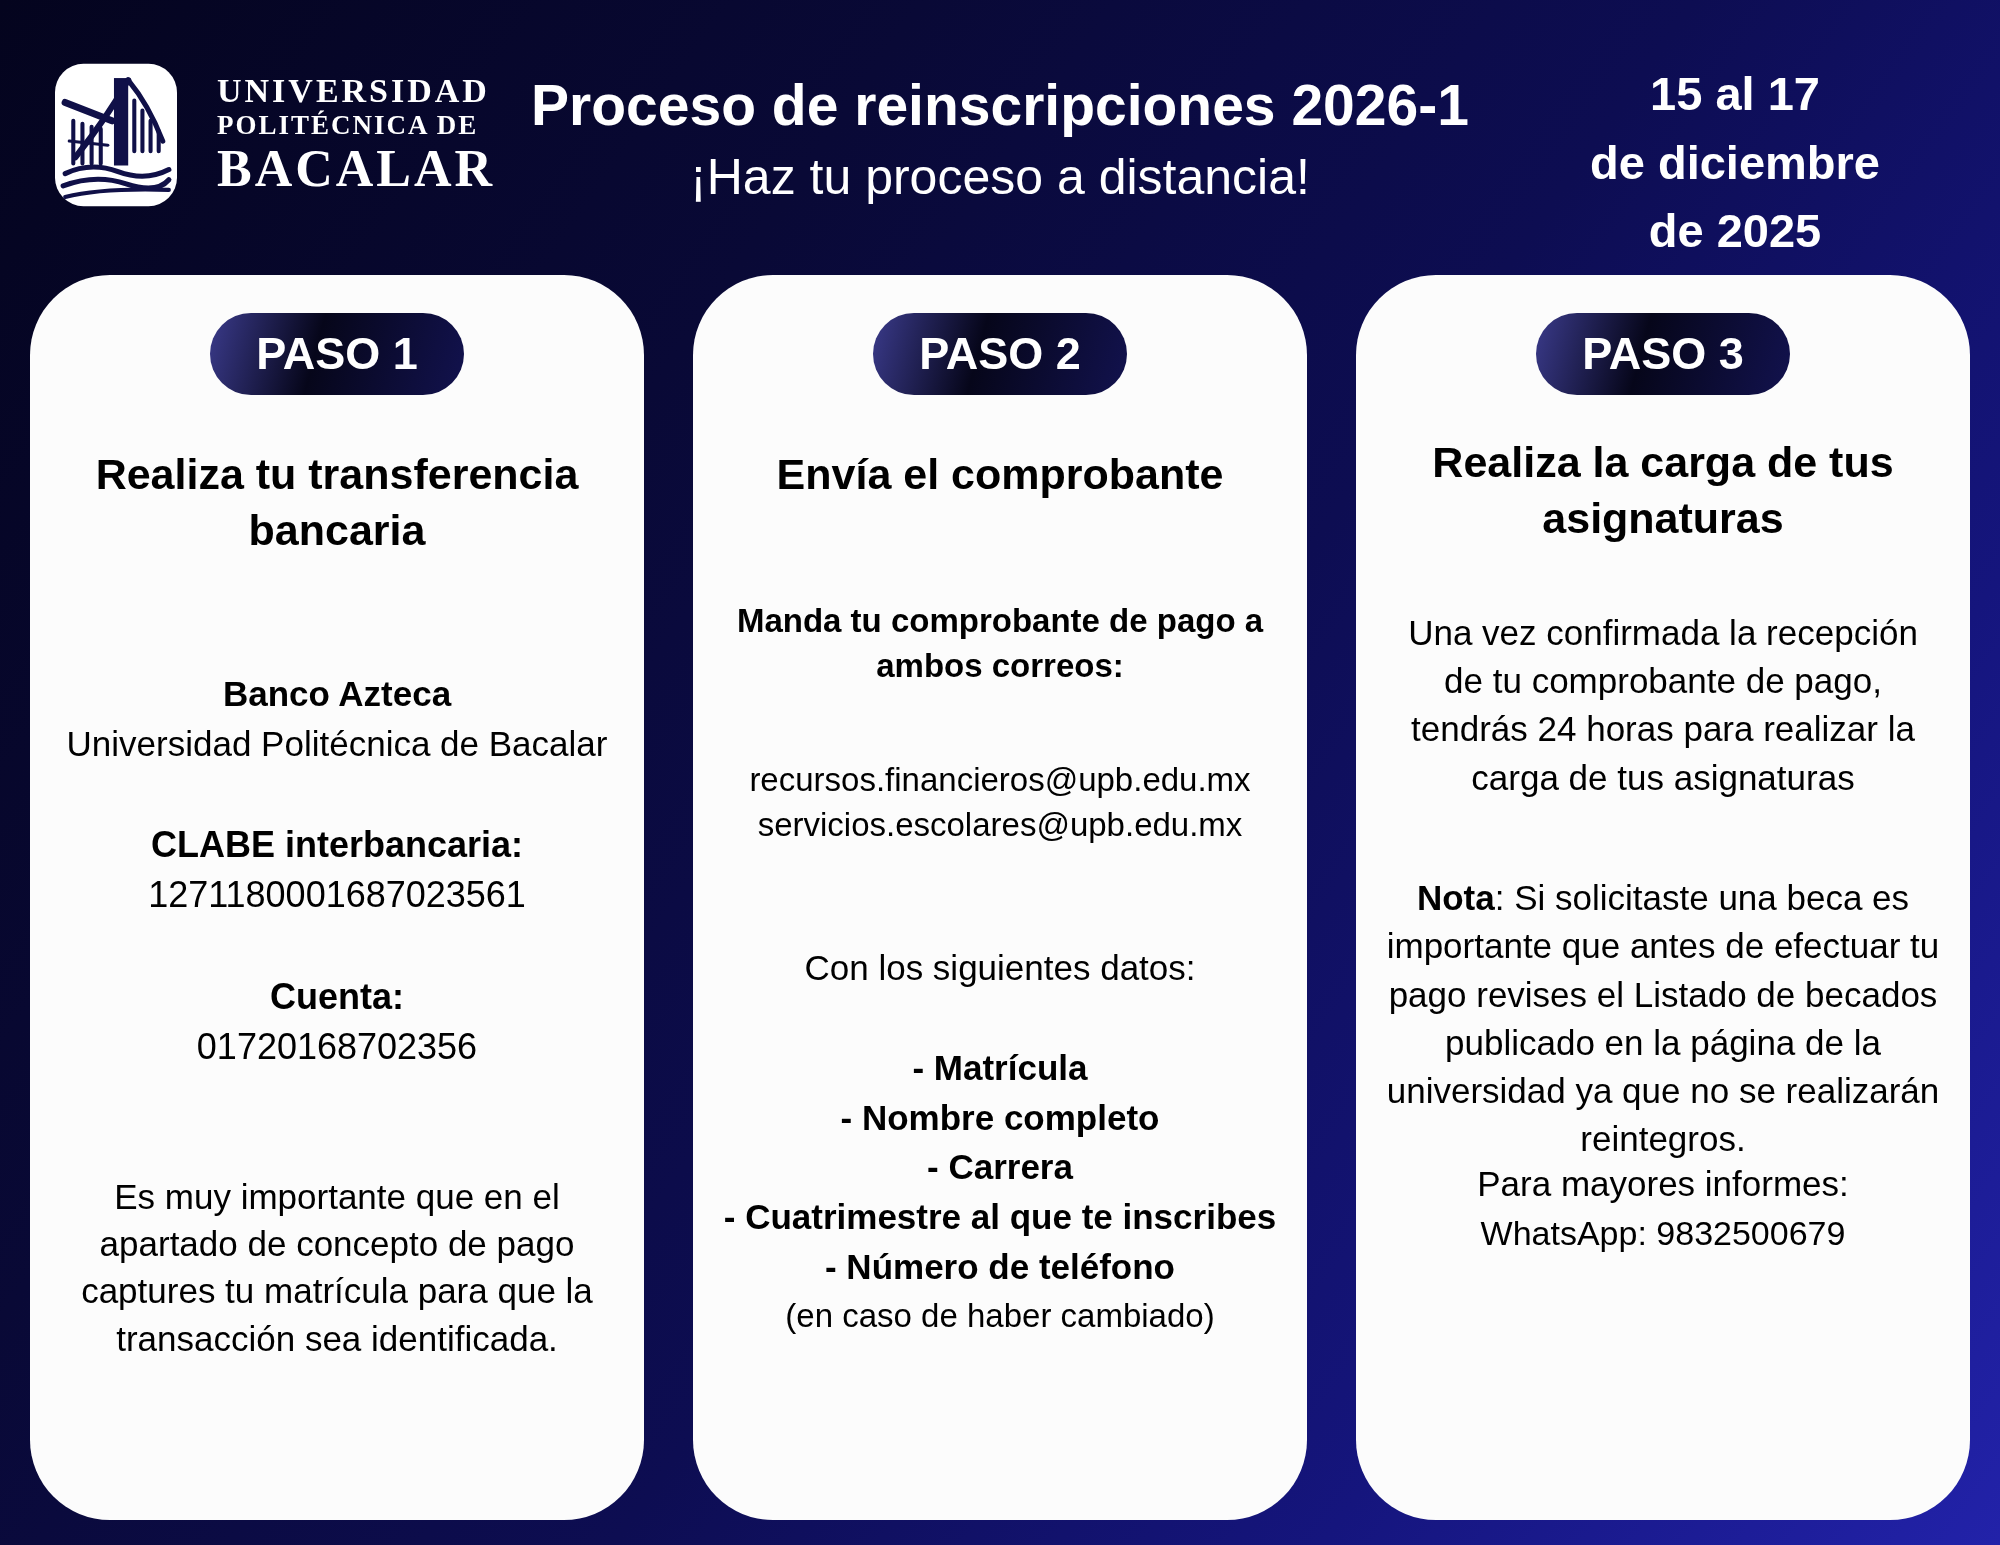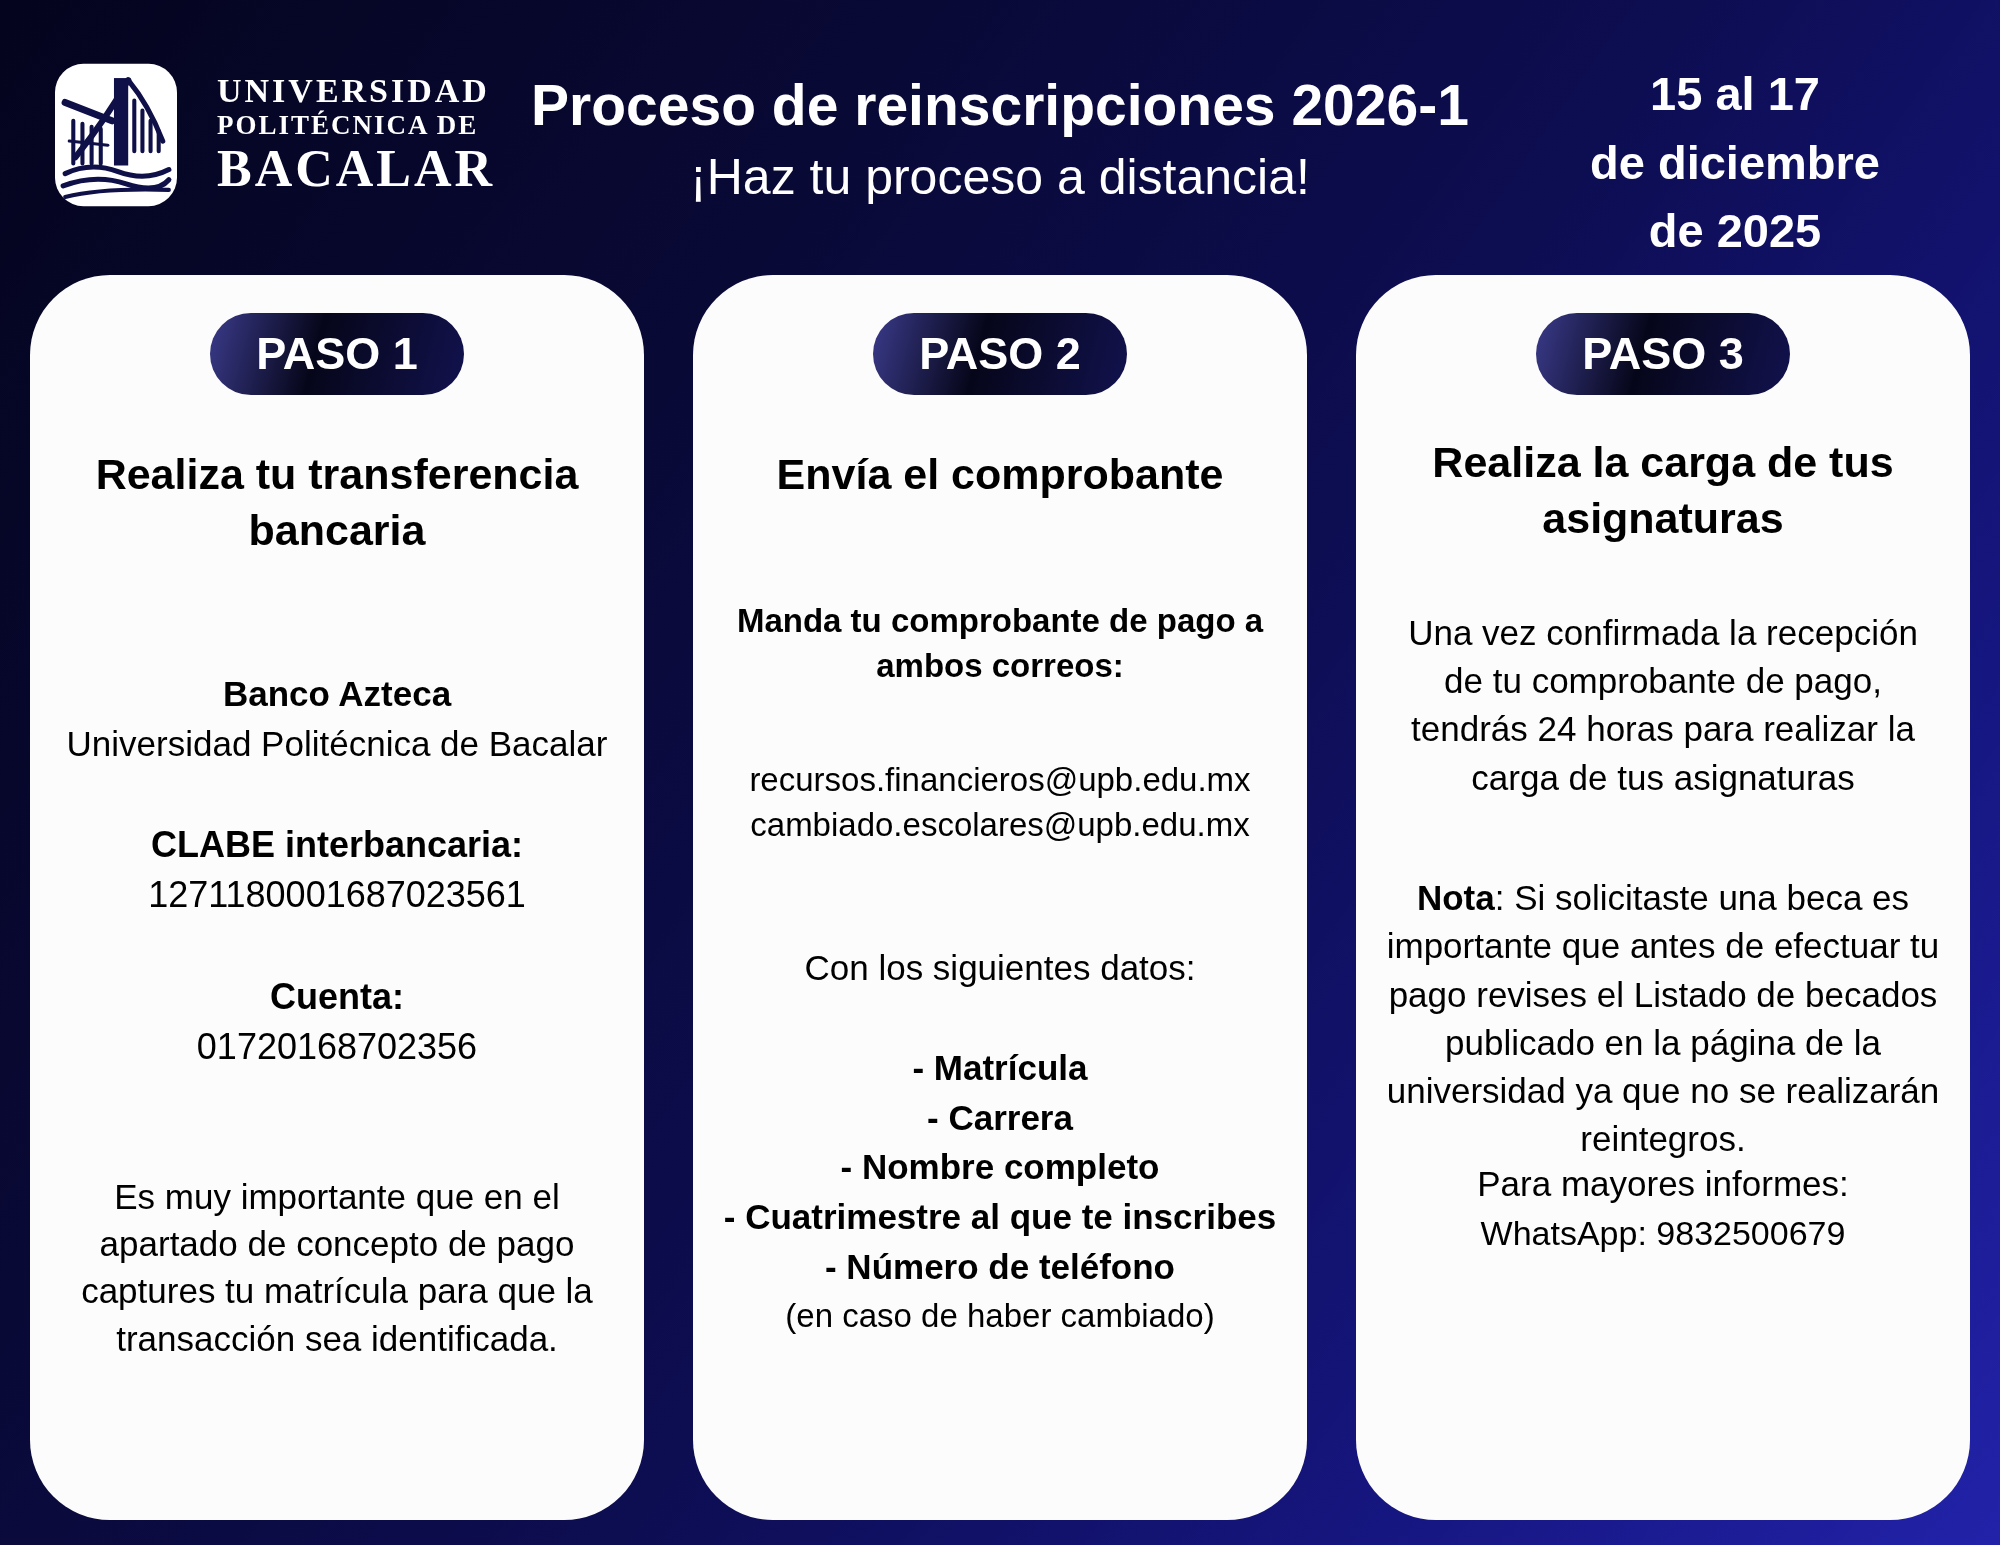--- a/index.html
+++ b/index.html
@@ -113,27 +113,27 @@
       <div class="c1-value">01720168702356</div>
       <div class="c1-note">Es muy importante que en el apartado de concepto de pago captures tu matrícula para que la transacción sea identificada.</div>
     </div>
 
     <div class="card c2">
       <div class="badge">PASO 2</div>
       <div class="card-title">Envía el comprobante</div>
       <div class="c2-intro">Manda tu comprobante de pago a ambos correos:</div>
       <div class="c2-emails">
         <div>recursos.financieros@upb.edu.mx</div>
-        <div>cambiado.escolares@upb.edu.mx</div>
+        <div>servicios.escolares@upb.edu.mx</div>
       </div>
       <div class="c2-data-intro">Con los siguientes datos:</div>
       <div class="c2-list">
         <div>- Matrícula</div>
+        <div>- Nombre completo</div>
         <div>- Carrera</div>
-        <div>- Nombre completo</div>
         <div>- Cuatrimestre al que te inscribes</div>
         <div>- Número de teléfono</div>
         <div class="c2-list-note">(en caso de haber cambiado)</div>
       </div>
     </div>
 
     <div class="card c3">
       <div class="badge">PASO 3</div>
       <div class="card-title">Realiza la carga de tus asignaturas</div>
       <div class="c3-para">Una vez confirmada la recepción de tu comprobante de pago, tendrás 24 horas para realizar la carga de tus asignaturas</div>

